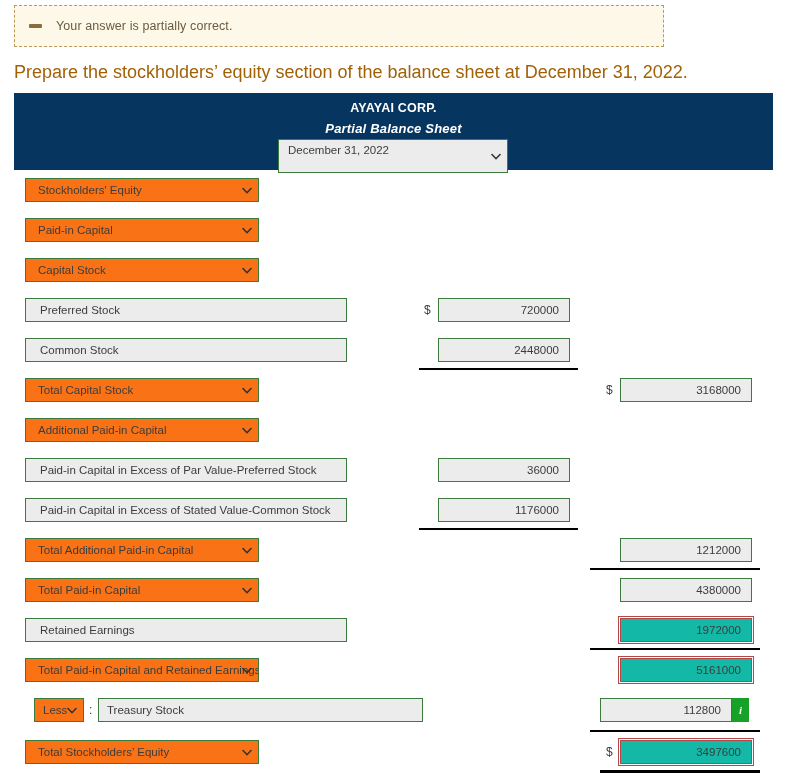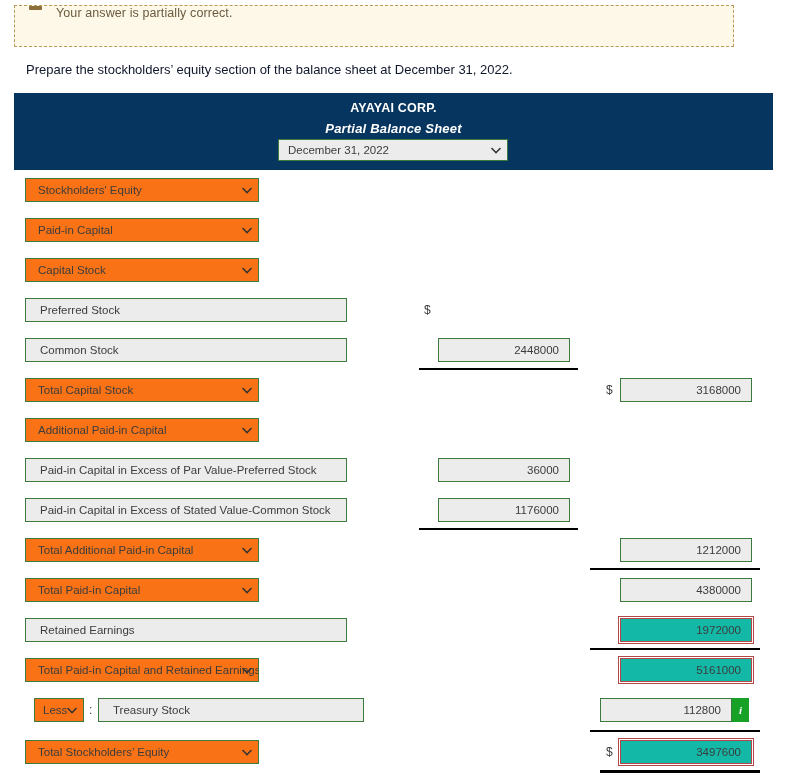--- a/index.html
+++ b/index.html
@@ -9,47 +9,46 @@
     background: #ffffff;
     font-family: "Liberation Sans", sans-serif;
     overflow: hidden;
   }
   .page { position: relative; width: 792px; height: 782px; }
 
   
   .alert {
     position: absolute;
     left: 14px; top: 5px;
-    width: 720px; height: 42px;
+    width: 650px; height: 42px;
     background: #fdf8e8;
     border: 1px dashed #b99a5b;
-    display: flex; 
+    display: flex; align-items: center;
     padding-left: 14px;
   }
   .alert-dash {
     width: 13px; height: 4px;
     background: #8a6d3b;
     border-radius: 1px;
     margin-right: 14px;
     flex: none;
   }
   .alert-text {
     font-size: 12.5px;
     color: #6b5a3e;
     letter-spacing: .1px;
   }
 
   
   .instruction {
     position: absolute;
     left: 14px; top: 62px;
-    font-size: 13px;
-    color: #0f172a;
+    font-size: 18px;
+    color: #a16207;
     white-space: nowrap;
-    margin-left: 12px;
   }
 
   
   .sheet-header {
     position: absolute;
     left: 14px; top: 93px;
     width: 759px; height: 77px;
     background: #06355f;
     color: #ffffff;
     text-align: center;
@@ -58,21 +57,21 @@
     position: absolute; left: 0; right: 0; top: 8px;
     font-size: 12.5px; font-weight: bold; letter-spacing: .2px;
   }
   .sheet-title-2 {
     position: absolute; left: 0; right: 0; top: 28px;
     font-size: 13px; font-weight: bold; letter-spacing: .2px; font-style: italic;
   }
   .date-select {
     position: absolute;
     left: 264px; top: 46px;
-    width: 230px; height: 22px;
+    width: 230px; height: 34px;
     background: #ececec;
     border: 1px solid #3d7a3d;
     color: #3c3c3c;
     font-size: 11.5px;
     text-align: left;
     padding: 0 20px 0 9px;
     line-height: 20px;
     white-space: nowrap; overflow: hidden;
   }
 
@@ -84,21 +83,21 @@
     height: 24px;
     background: #ececec;
     border: 1px solid #3d7a3d;
     font-size: 11.5px;
     color: #3c3c3c;
     line-height: 22px;
     white-space: nowrap;
     overflow: hidden;
   }
   .field.label-wide { left: 25px; width: 322px; padding-left: 14px; }
-  .field.label-treasury { left: 98px; width: 266px; padding-left: 14px; }
+  .field.label-treasury { left: 98px; width: 325px; padding-left: 8px; }
   .select {
     position: absolute;
     height: 24px;
     background: #f97316;
     border: 1px solid #3d7a3d;
     font-size: 11.5px;
     color: #3c3c3c;
     line-height: 22px;
     padding-left: 12px;
     padding-right: 22px;
@@ -228,20 +227,21 @@
           <svg viewBox="0 0 10 10" width="10" height="10">
             <path d="M1 3 L5 7.2 L9 3" stroke="#333" stroke-width="1.6" fill="none" stroke-linecap="round"></path>
           </svg>
         </span>
     </div>
   </div>
 
   <div class="row" style="top:298px">
     <div class="field label-wide">Preferred Stock</div>
     <div class="dollar mid">$</div>
+    <div class="num mid">720000</div>
   </div>
 
   <div class="row" style="top:338px">
     <div class="field label-wide">Common Stock</div>
     <div class="num mid">2448000</div>
   </div>
 
   <div class="rule thin" style="left:419px; top:368px; width:159px;"></div>
 
   <div class="row" style="top:378px">

